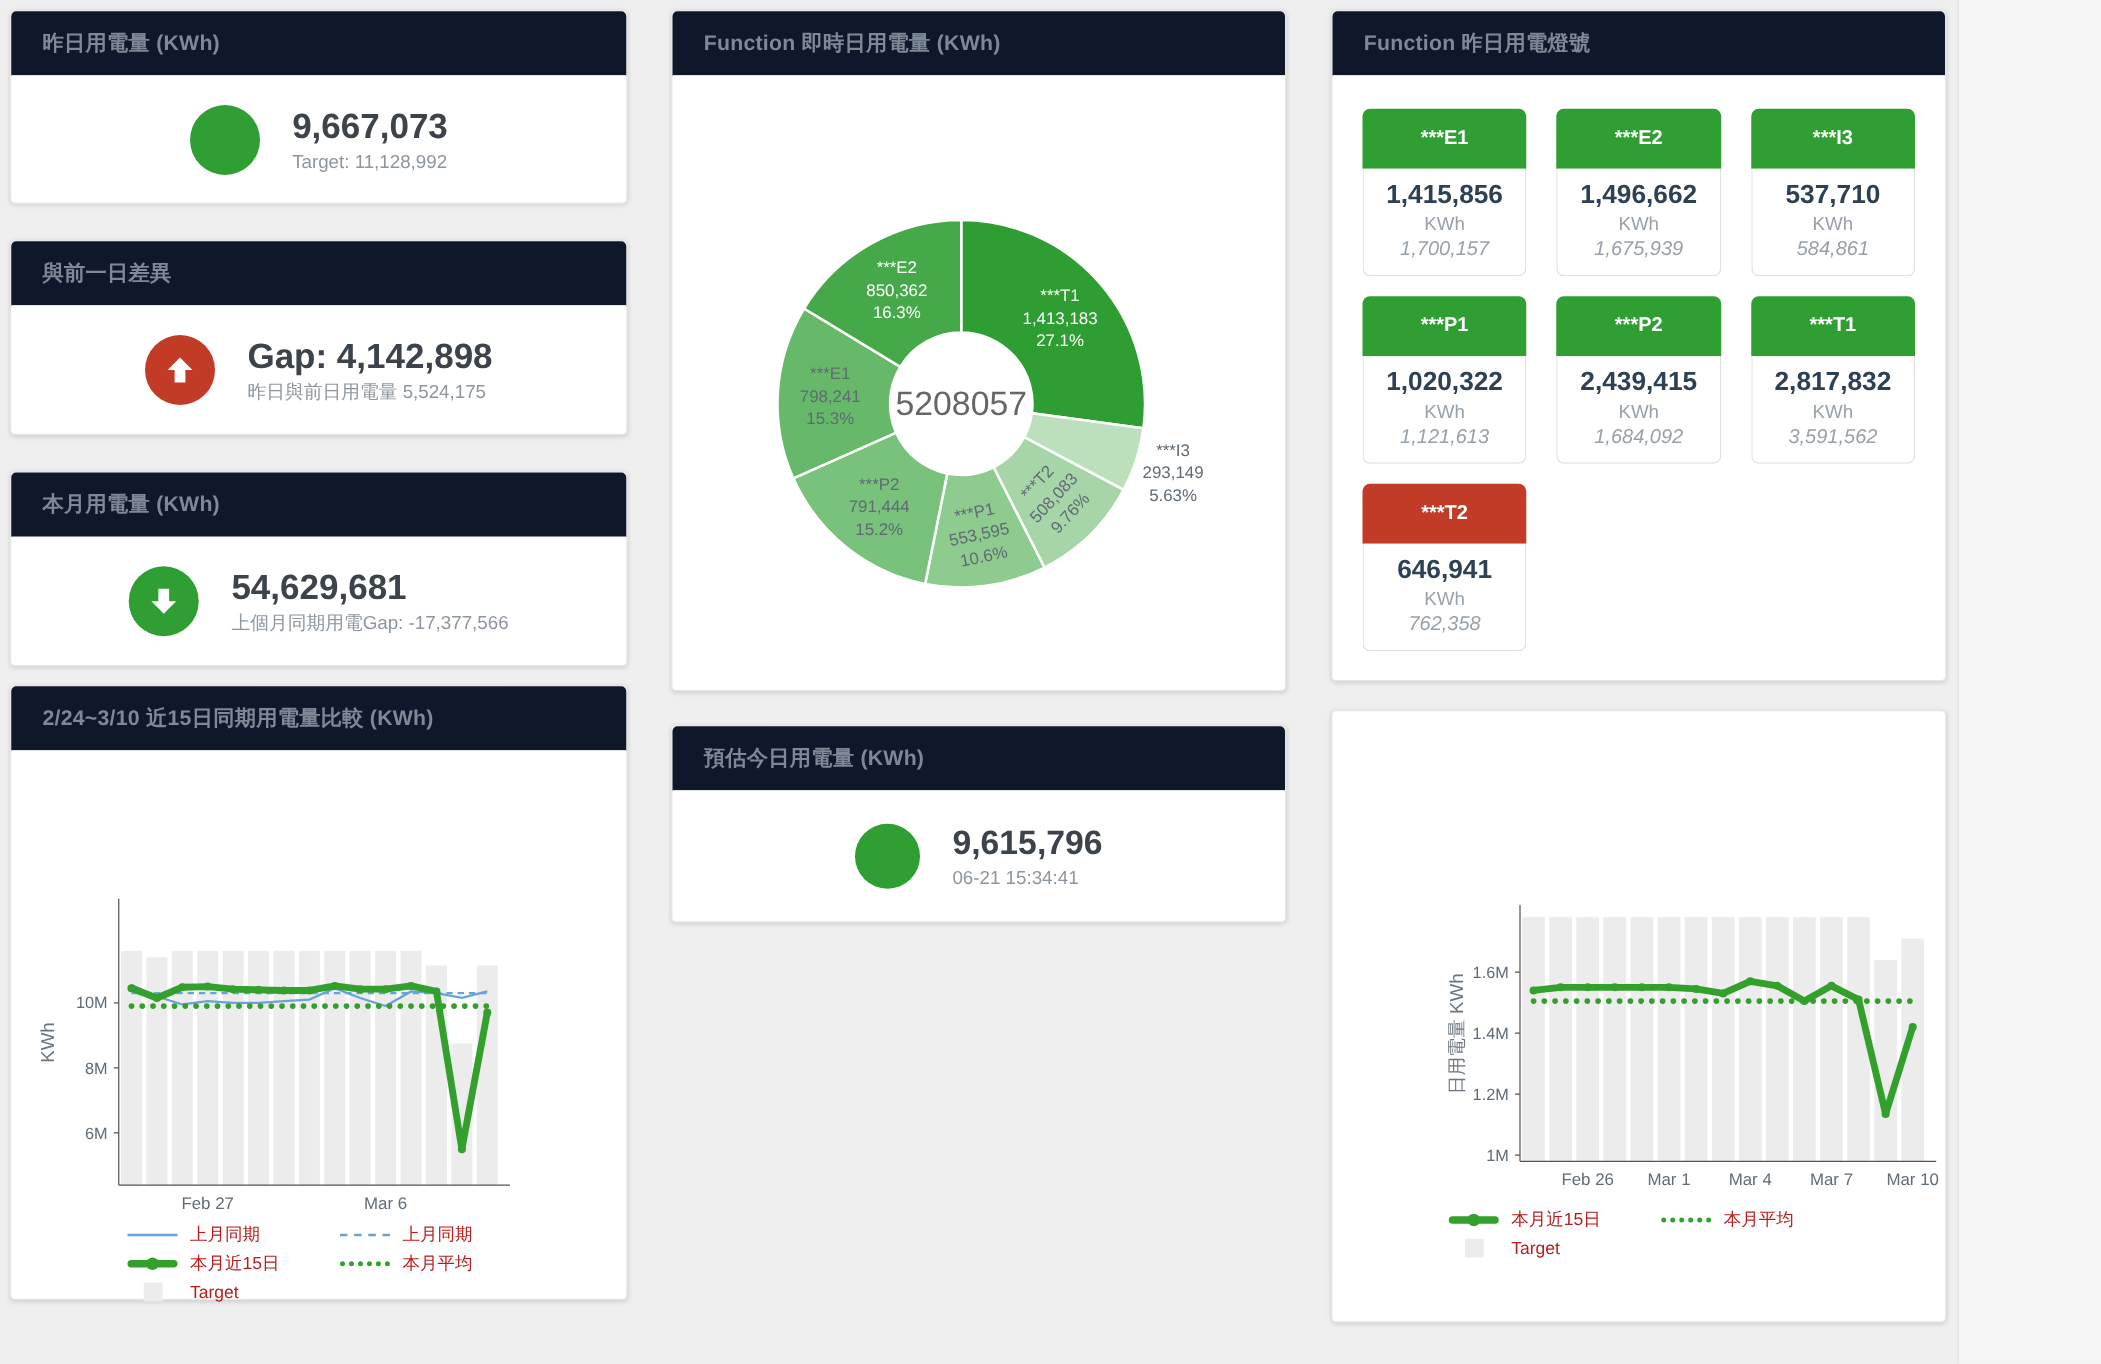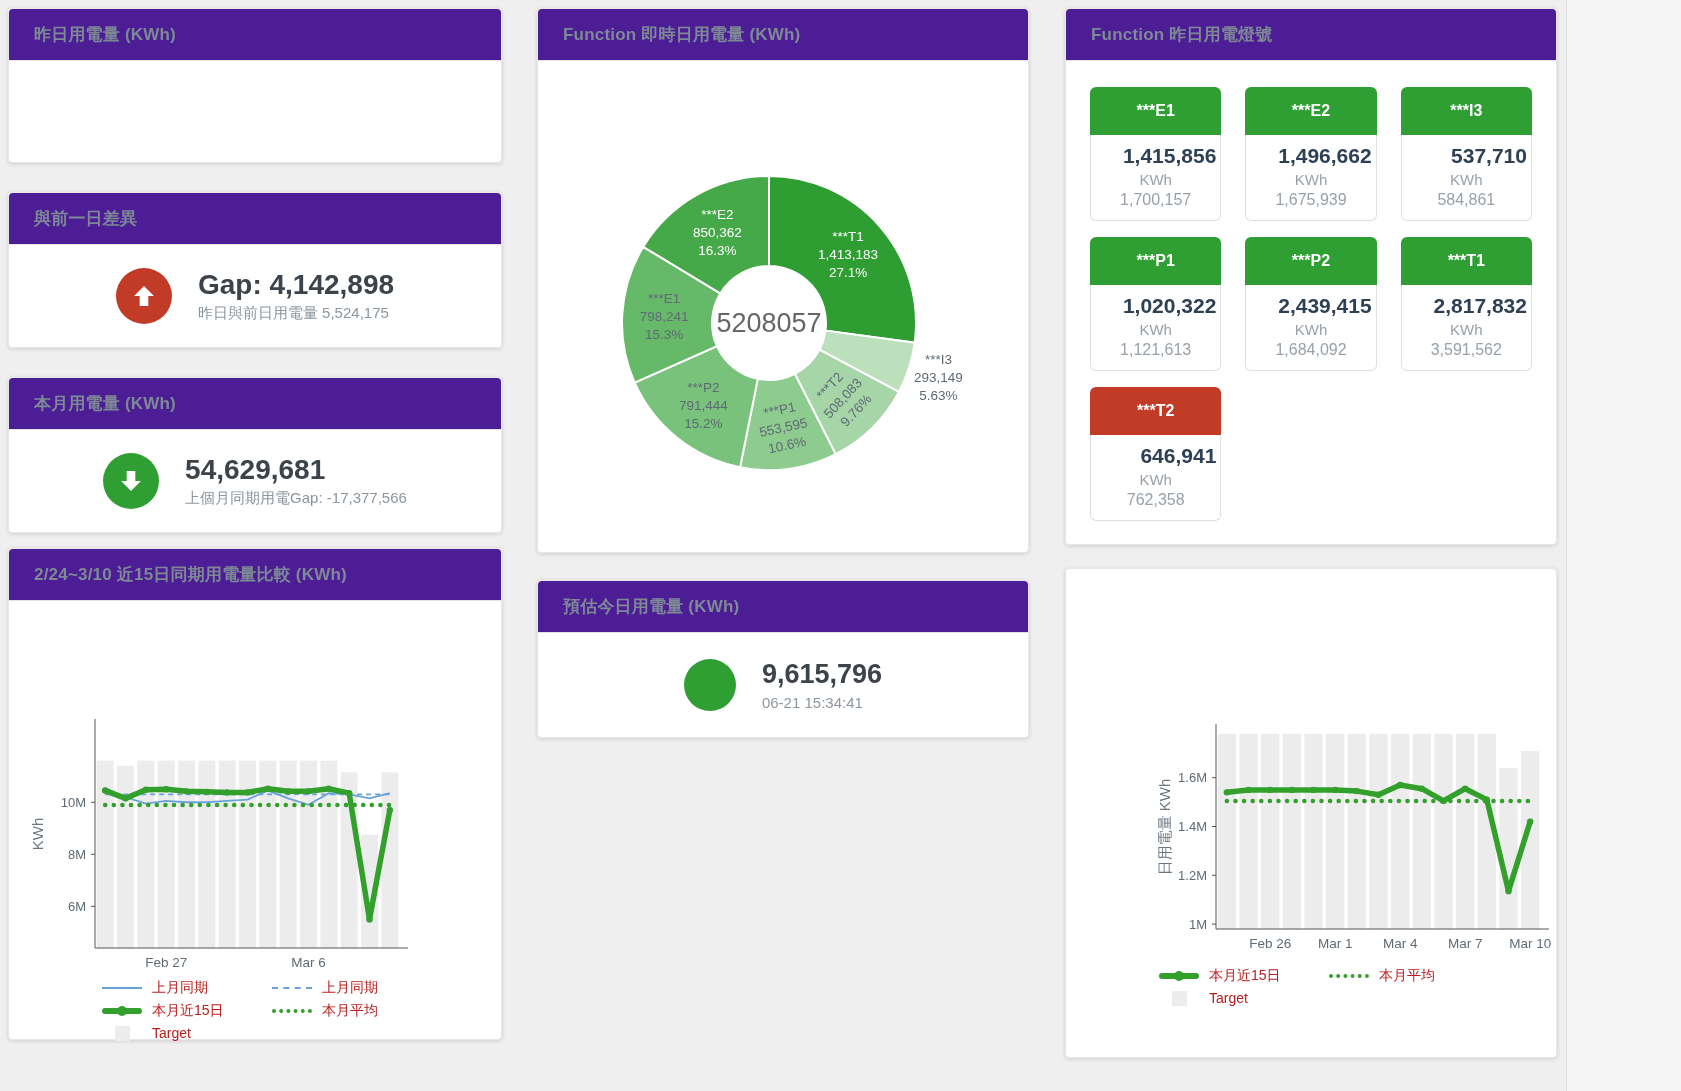--- a/index.html
+++ b/index.html
@@ -4,21 +4,21 @@
 <style>
   html,body{margin:0;padding:0;}
   body{
     width:1681px;height:1091px;position:relative;overflow:hidden;
     background:#efefef;
     font-family:"Liberation Sans","DejaVu Sans",sans-serif;
     -webkit-font-smoothing:antialiased;
   }
   .gutter{position:absolute;left:1566px;top:0;width:115px;height:1091px;background:#f5f5f5;border-left:1px solid #e0e0e0;}
   .card{position:absolute;background:#fff;border:1px solid #e7e7e7;border-radius:4px;box-shadow:0 1px 4px rgba(0,0,0,.14);box-sizing:border-box;}
-  .card-header{height:52px;display:flex;align-items:center;padding:0 25px;background:#4c1d95;border-bottom:1px solid #e3e3e3;border-radius:4px 4px 0 0;box-sizing:border-box;}
+  .card-header{height:52px;display:flex;align-items:center;padding:0 25px;background:#0f172a;border-bottom:1px solid #e3e3e3;border-radius:4px 4px 0 0;box-sizing:border-box;}
   .card-title{font-size:17px;font-weight:700;color:#7d8995;letter-spacing:.2px;}
   .card-body{position:relative;height:calc(100% - 52px);}
 
   
   .ind{display:flex;align-items:center;justify-content:center;gap:26px;}
   .circle{border-radius:50%;display:flex;align-items:center;justify-content:center;flex:0 0 auto;}
   .circle.big{width:56px;height:56px;}
   .circle.mid{width:52px;height:52px;}
   .circle svg{width:28px;height:28px;}
   .ind-text{text-align:left;}
@@ -32,23 +32,23 @@
   #card-compare{left:8px;top:548px;width:494px;height:492px;}
   #card-donut{left:537px;top:8px;width:492px;height:545px;}
   #card-estimate{left:537px;top:580px;width:492px;height:158px;}
   #card-lights{left:1065px;top:8px;width:492px;height:537px;}
   #card-trend{left:1065px;top:568px;width:492px;height:490px;}
 
   
   .tiles{padding:26px 24px 0 24px;display:grid;grid-template-columns:repeat(3,1fr);gap:16px 24px;}
   .tile-header{height:48px;border-radius:6px 6px 0 0;display:flex;align-items:center;justify-content:center;color:#fff;font-weight:700;font-size:16px;}
   .tile-body{border:1px solid #e0e0e0;border-top:none;border-radius:0 0 6px 6px;text-align:center;padding:9px 4px 11px 4px;background:#fff;}
-  .tile-value{font-size:21px;font-weight:700;color:#2e4053;text-align:right;}
+  .tile-value{font-size:21px;font-weight:700;color:#2e4053;}
   .tile-unit{font-size:15px;color:#98a1a9;margin-top:3px;}
-  .tile-target{font-size:16px;color:#98a1a9;margin-top:3px;}
+  .tile-target{font-size:16px;color:#98a1a9;margin-top:3px;font-style:italic;}
 
   
   .chart-svg{position:absolute;left:0;top:0;}
   svg text{font-family:"Liberation Sans","DejaVu Sans",sans-serif;}
 
   .legend{position:absolute;font-size:14px;color:#b91c1c;}
   .legend-row{display:flex;margin-bottom:5px;}
   .legend-item{display:flex;align-items:center;width:170px;cursor:pointer;}
   .samp{width:42px;display:flex;justify-content:center;align-items:center;margin-right:9px;flex:0 0 auto;}
   .s-thin-blue{width:40px;height:0;border-top:2px solid #67a3d9;}
@@ -61,20 +61,27 @@
   #trend-legend{left:92px;top:398px;}
 </style>
 </head>
 <body>
 
 <div class="gutter"></div>
 
 <div class="card" id="card-yesterday">
   <div class="card-header">
     <span class="card-title">昨日用電量 (KWh)</span>
+  </div>
+  <div class="card-body ind">
+    <div class="circle big" style="background:#2f9e33"></div>
+    <div class="ind-text">
+      <div class="ind-value">9,667,073</div>
+      <div class="ind-sub">Target: 11,128,992</div>
+    </div>
   </div>
 </div>
 
 <div class="card" id="card-gap">
   <div class="card-header">
     <span class="card-title">與前一日差異</span>
   </div>
   <div class="card-body ind">
     <div class="circle big" style="background:#c13b27">
       <svg viewBox="0 0 24 24">

